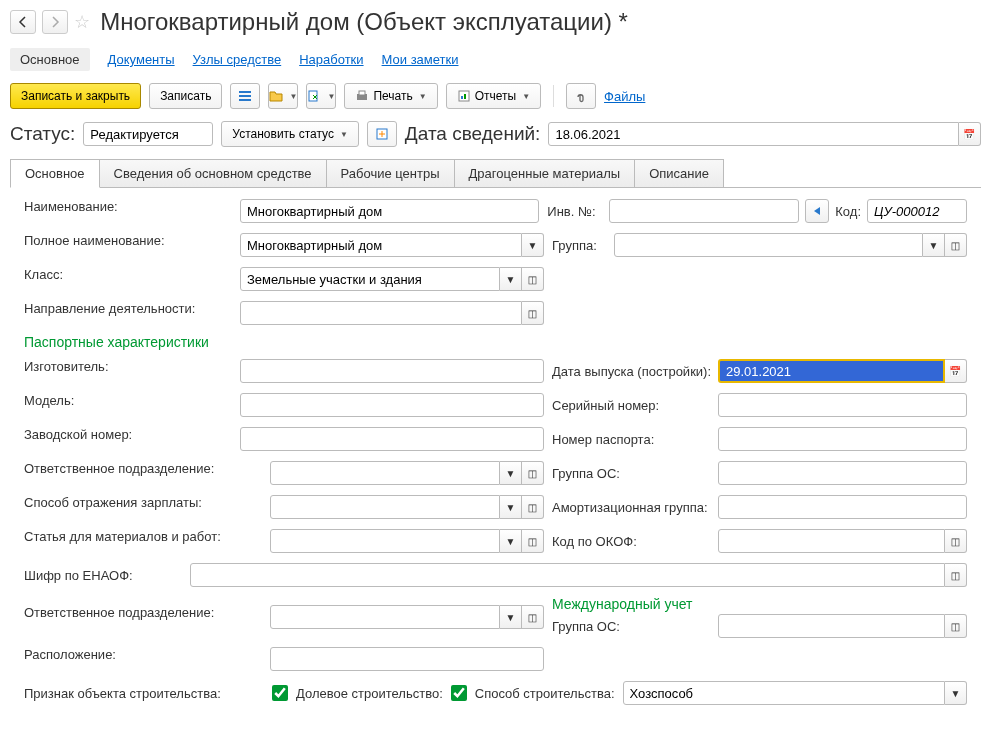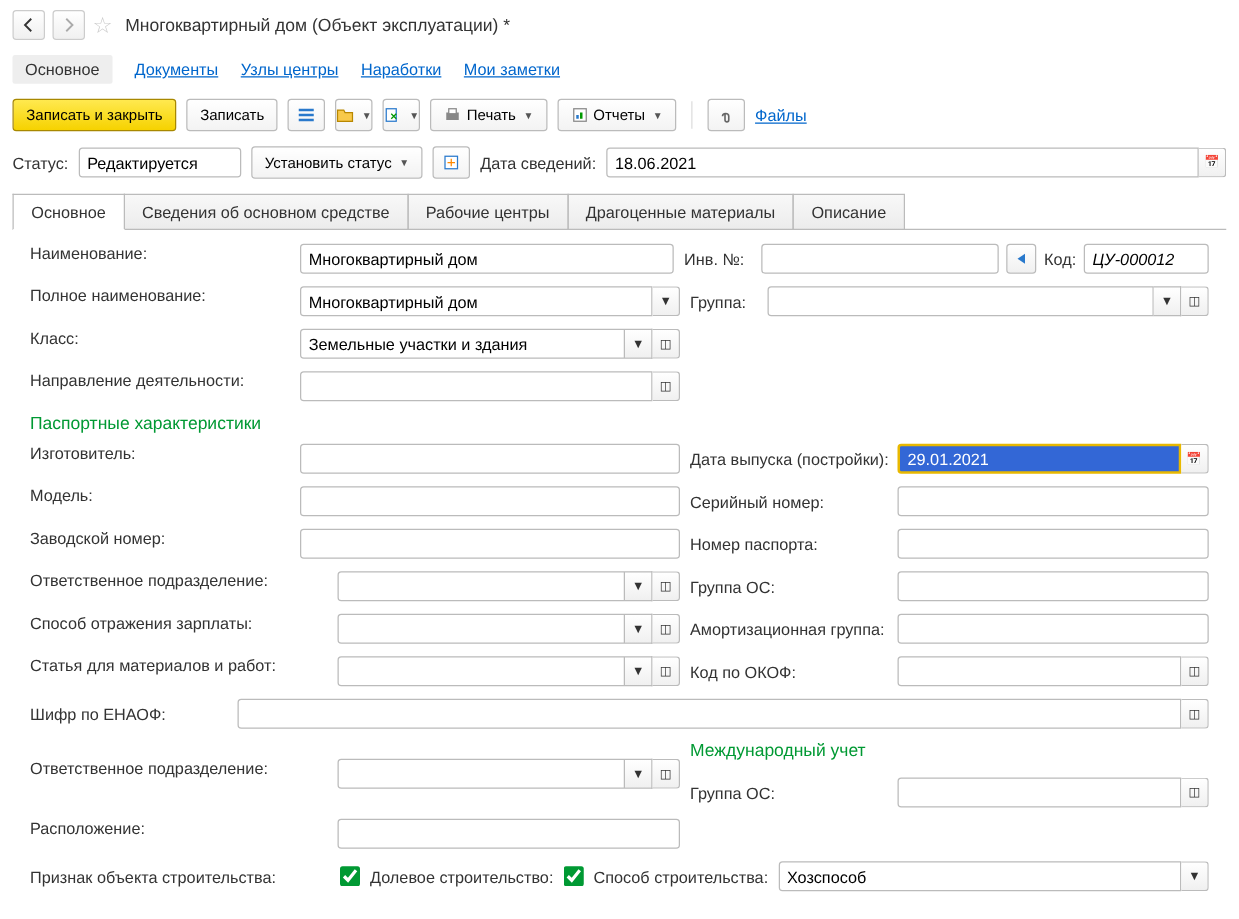--- a/index.html
+++ b/index.html
@@ -1,32 +1,32 @@
 <!DOCTYPE html>
 <html><head>
 <meta charset="utf-8">
 <style>
 *{box-sizing:border-box;margin:0;padding:0}
 body{font-family:Arial,sans-serif;font-size:13px;color:#333;background:#fff;width:991px}
 .header-row{display:flex;align-items:center;padding:8px 10px;gap:6px}
 .nav-btn{width:26px;height:24px;border:1px solid #ccc;background:linear-gradient(#fff,#f0f0f0);border-radius:3px;display:flex;align-items:center;justify-content:center;cursor:pointer}
 .star{color:#ccc;font-size:18px;cursor:pointer}
-.page-title{font-size:14px;font-weight:400;margin-left:4px}
+.page-title{font-size:24px;font-weight:400;margin-left:4px}
 .nav-row{padding:4px 10px;display:flex;gap:18px;align-items:center}
 .nav-link{color:#0066cc;text-decoration:underline;cursor:pointer;font-size:13px}
 .nav-active{background:#eee;padding:4px 10px;border-radius:2px;color:#333;text-decoration:none}
 .toolbar{padding:8px 10px;display:flex;gap:8px;align-items:center;flex-wrap:wrap}
 .btn{height:26px;padding:0 10px;border:1px solid #bbb;background:linear-gradient(#fff,#f3f3f3);border-radius:3px;cursor:pointer;display:inline-flex;align-items:center;gap:4px;font-size:12px}
 .btn-yellow{background:linear-gradient(#ffe94f,#f6d200);border-color:#a88800;font-weight:400}
 .btn-icon{width:30px;justify-content:center;padding:0}
 .btn-wicon svg{width:14px;height:14px}
 .dd-arrow{font-size:8px;color:#555;margin-left:2px}
 .divider{width:1px;height:22px;background:#ddd;margin:0 4px}
 .status-row{padding:4px 10px;display:flex;gap:8px;align-items:center}
-.label{font-size:13px}
+.label{font-size:19px}
 .input{height:24px;border:1px solid #bbb;border-radius:3px;padding:5px 6px;font-size:13px;background:#fff}
 .tabs{display:flex;margin:8px 10px 0;border-bottom:none}
 .tab{padding:6px 14px;border:1px solid #bbb;background:linear-gradient(#f8f8f8,#ececec);cursor:pointer;font-size:13px;margin-right:-1px;position:relative}
 .tab.active{background:#fff;border-bottom:1px solid #fff;z-index:2}
 .form-body{padding:10px 14px;border-top:1px solid #bbb;margin:0 10px;margin-top:-1px}
 .form-row{display:flex;align-items:center;margin-bottom:8px;gap:8px;min-height:26px}
 .col-left{width:520px;display:flex;align-items:flex-start;gap:6px}
 .col-right{flex:1;display:flex;align-items:center;gap:6px}
 .fld-label{width:210px;flex-shrink:0}
 .fld-label-r{width:160px;flex-shrink:0}
@@ -54,21 +54,21 @@
         <path d="M4 1l5 5-5 5" stroke="#aaa" stroke-width="1.5" fill="none"></path>
       </svg>
     </div>
   <span class="star">☆</span>
   <h1 class="page-title">Многоквартирный дом (Объект эксплуатации) *</h1>
 </div>
 
 <div class="nav-row">
   <span class="nav-link nav-active">Основное</span>
   <span class="nav-link">Документы</span>
-  <span class="nav-link">Узлы центры</span>
+  <span class="nav-link">Узлы средстве</span>
   <span class="nav-link">Наработки</span>
   <span class="nav-link">Мои заметки</span>
 </div>
 
 <div class="toolbar">
   <button class="btn btn-yellow">Записать и закрыть</button>
   <button class="btn">Записать</button>
   <button class="btn btn-icon">
       <svg width="14" height="14">
         <rect x="1" y="2" width="12" height="2" fill="#2979cc"></rect>
@@ -301,21 +301,21 @@
 
 <div class="form-row">
   <div class="col-left">
     <span class="fld-label" style="width:240px">Ответственное подразделение:</span>
     <div class="input-combo">
           <input class="input" value="" style="">
           <div class="cbtn">▼</div>
           <div class="cbtn">◫</div>
         </div>
   </div>
-  <div class="col-right" style="flex-direction:column;align-items:flex-start;gap:14px">
+  <div class="col-right" style="flex-direction:column;align-items:flex-start;gap:2px">
     <div class="section-title" style="margin:0">Международный учет</div>
     <div style="display:flex;align-items:center;gap:6px;width:100%">
       <span class="fld-label-r">Группа ОС:</span>
       <div class="input-combo" style="flex:1">
             <input class="input" value="" style="">
             <div class="cbtn">◫</div>
           </div>
     </div>
   </div>
 </div>

